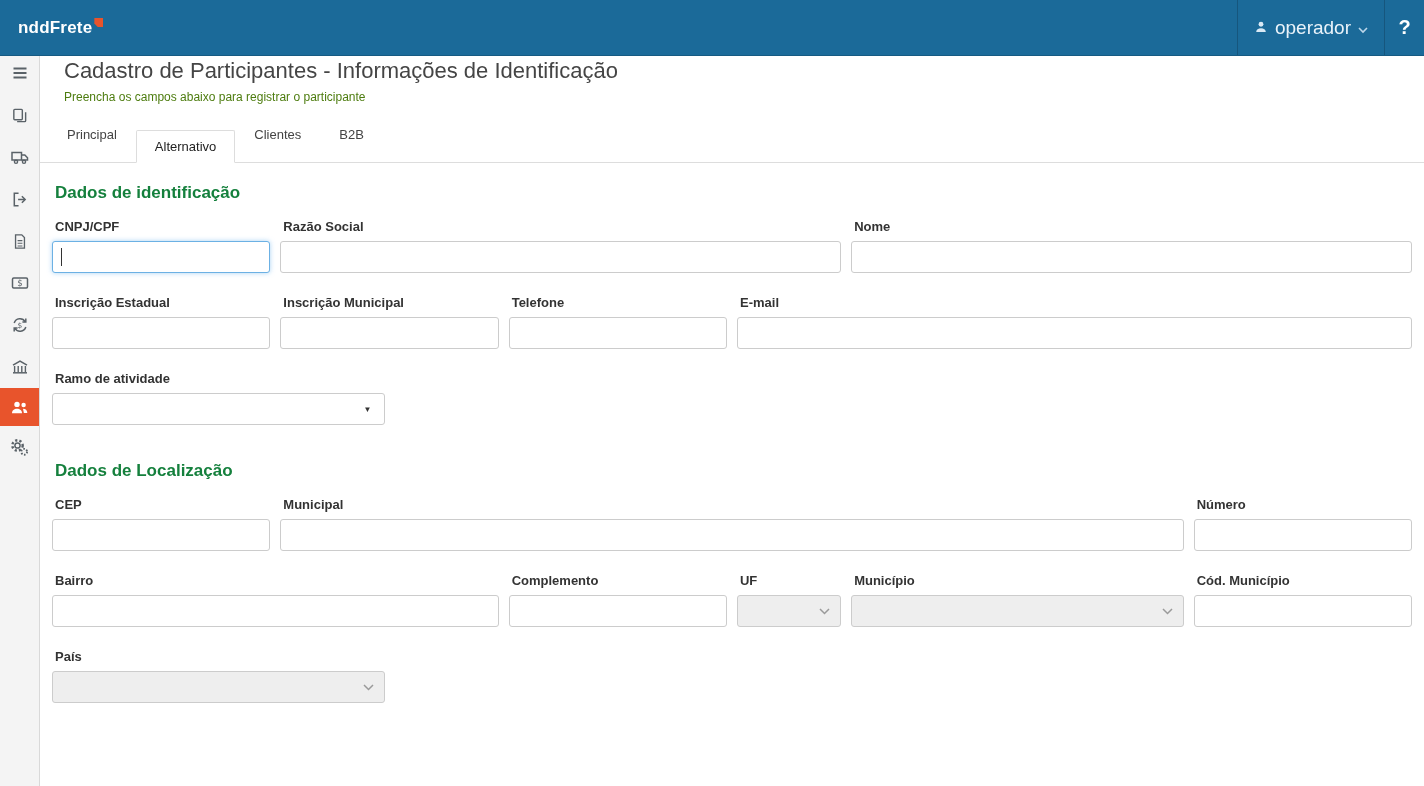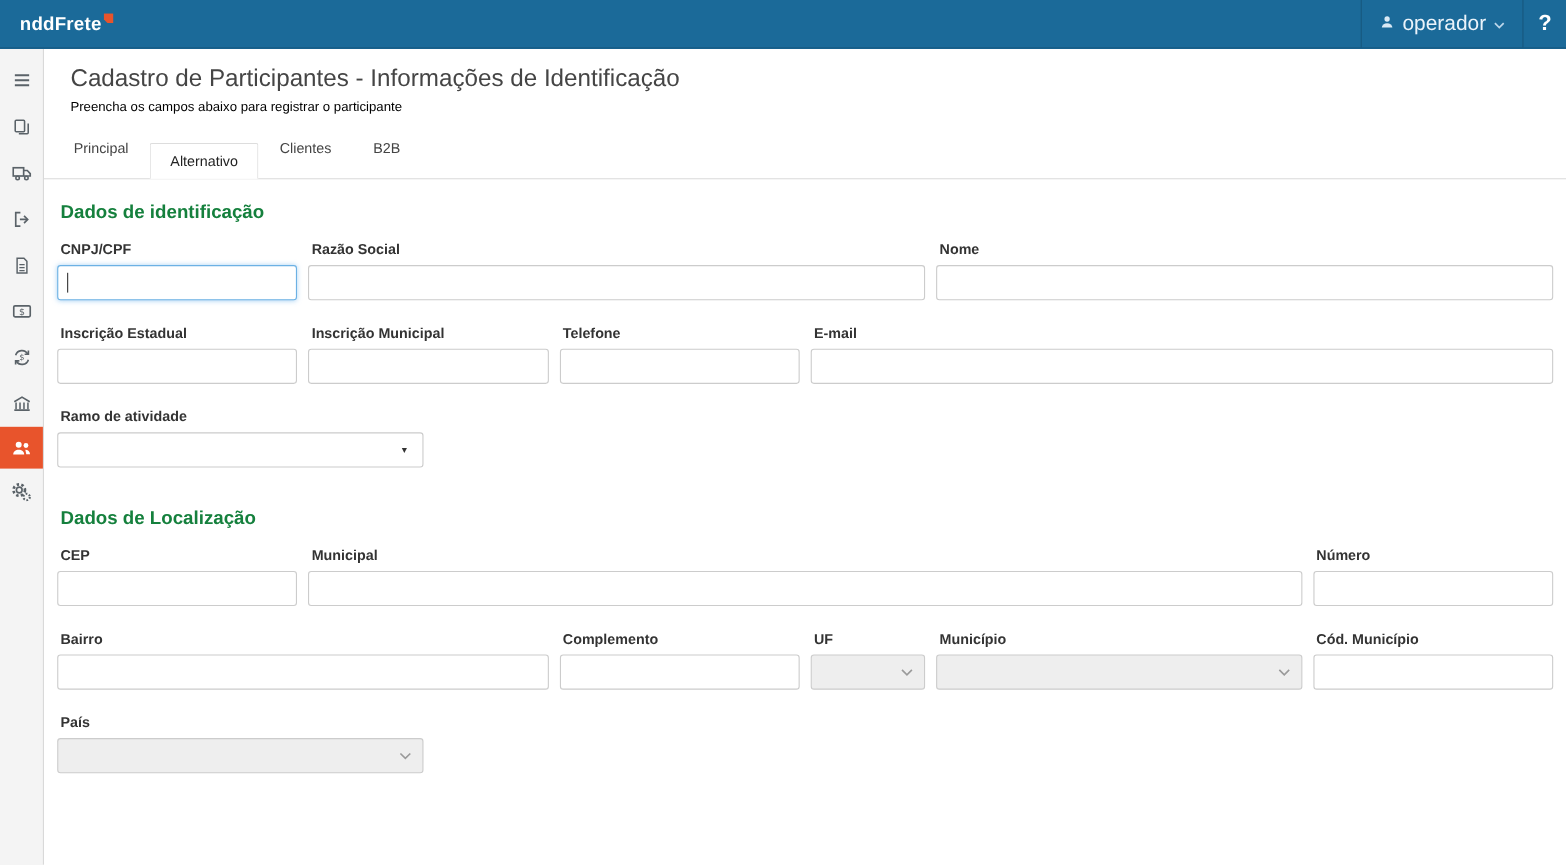--- a/index.html
+++ b/index.html
@@ -4,21 +4,21 @@
 <style>
   * { margin:0; padding:0; box-sizing:border-box; }
   html,body { width:1424px; height:786px; }
   body {
     font-family:"Liberation Sans","DejaVu Sans",sans-serif;
     background:#ffffff; color:#333; overflow:hidden;
   }
 
   
   .topbar {
-    position:fixed; top:0; left:0; right:0; height:44px;
+    position:fixed; top:0; left:0; right:0; height:56px;
     background:#1b6a99; display:flex; align-items:stretch;
     justify-content:space-between; z-index:30;
     border-bottom:1px solid rgba(0,0,0,.15);
   }
   .logo { display:flex; align-items:center; padding:0 18px; cursor:pointer; }
   .logo-text { color:#fff; font-size:17px; font-weight:700; letter-spacing:.2px; }
   .logo-flag {
     width:9px; height:9px; background:#e8542c; margin-left:2px; margin-bottom:10px;
     clip-path:polygon(0 0,100% 0,100% 100%,38% 100%,0 62%);
   }
@@ -42,21 +42,21 @@
     height:42px; display:flex; align-items:center; justify-content:center; cursor:pointer;
   }
   .side-item svg { display:block; }
   .side-item.active { background:#e8542c; height:38px; }
 
   
   .main { position:absolute; top:44px; left:40px; right:0; bottom:0; background:#fff; overflow:hidden; }
 
   .page-head { padding:14px 24px 8px 24px; }
   .page-title { font-size:22px; font-weight:400; color:#454545; }
-  .page-subtitle { font-size:12px; color:#000000; margin-top:6px; }
+  .page-subtitle { font-size:12px; color:#4d7c0f; margin-top:6px; }
 
   .tabs { display:flex; align-items:flex-start; padding-left:8px; border-bottom:1px solid #ddd; margin-top:6px; }
   .tab {
     padding:8px 18px; font-size:13px; color:#444; cursor:pointer; border:1px solid transparent;
     border-bottom:none; margin-bottom:-1px; background:transparent; border-radius:2px 2px 0 0;
   }
   .tab.active { background:#fff; border-color:#ddd; border-bottom:1px solid #fff; color:#222;margin-top:12px; }
 
   .content { padding:20px 12px 0 12px; }
   .section-heading { font-size:17px; font-weight:700; color:#15803d; margin:0 3px 16px 3px; }

